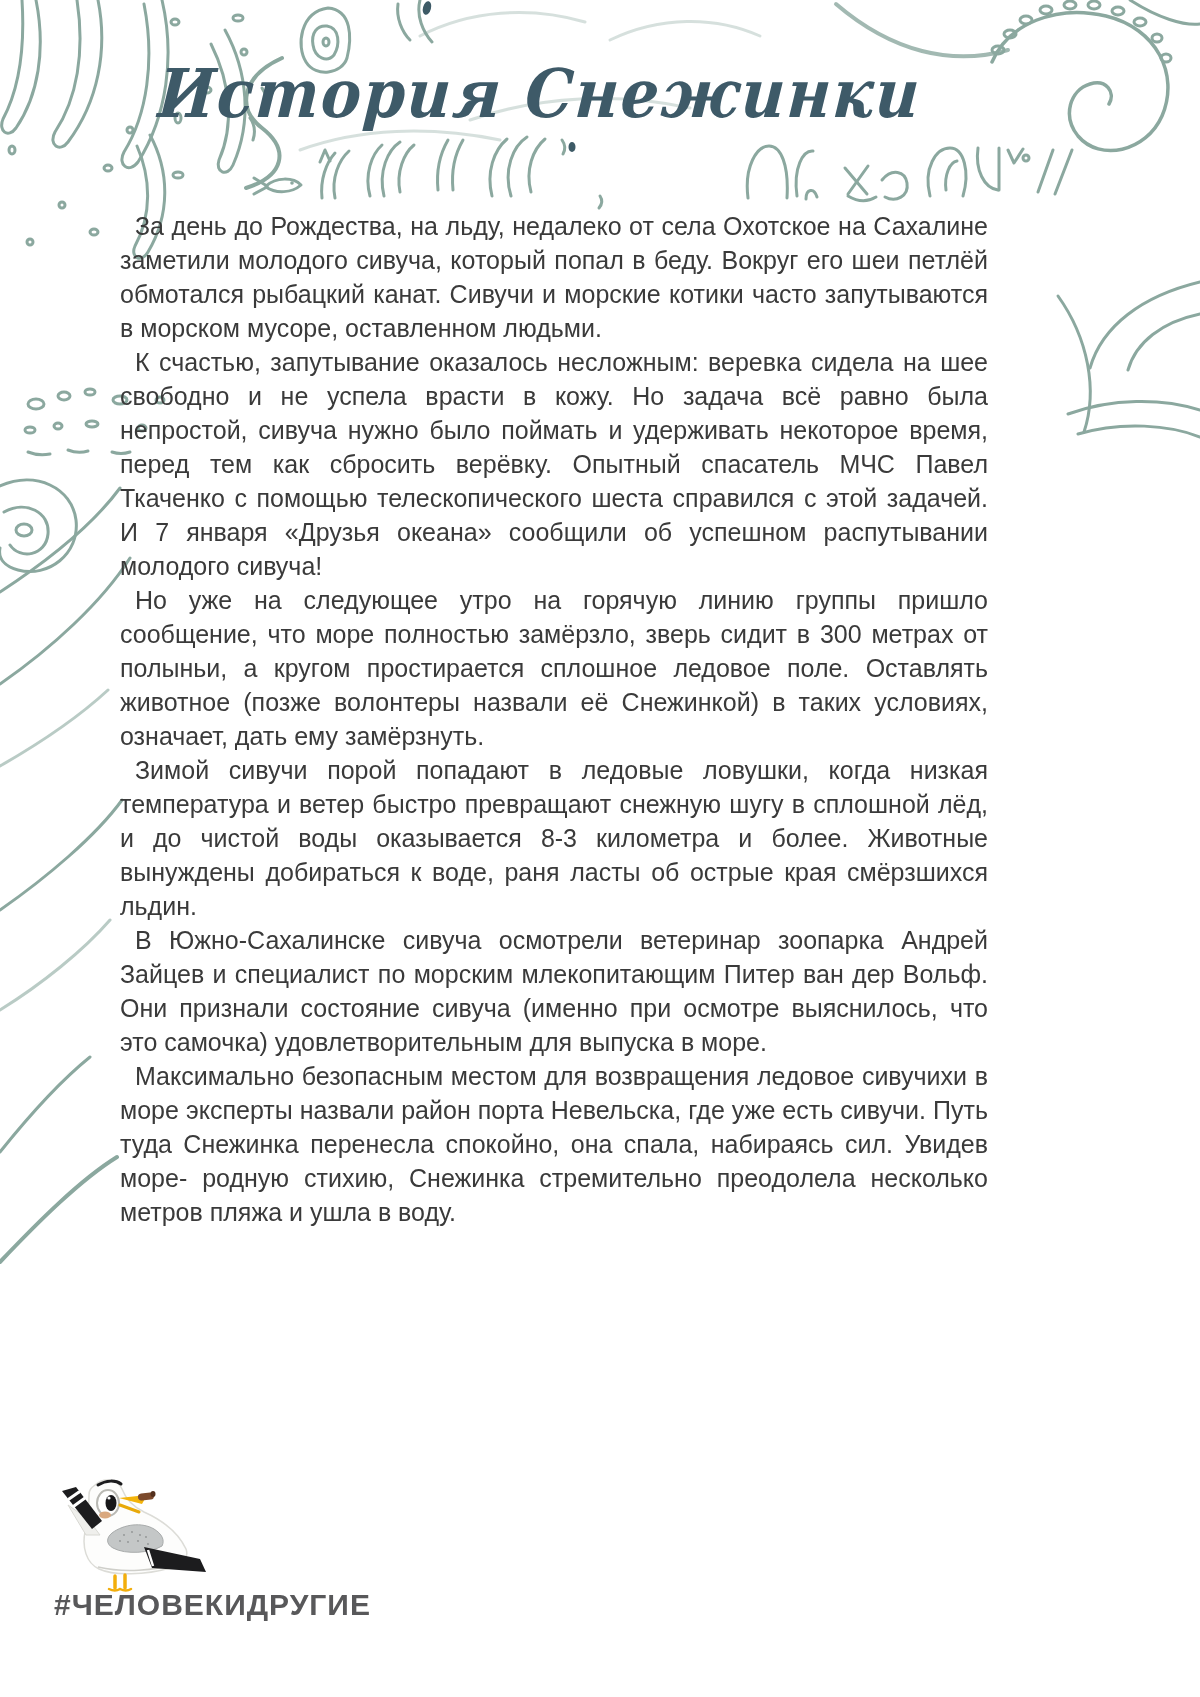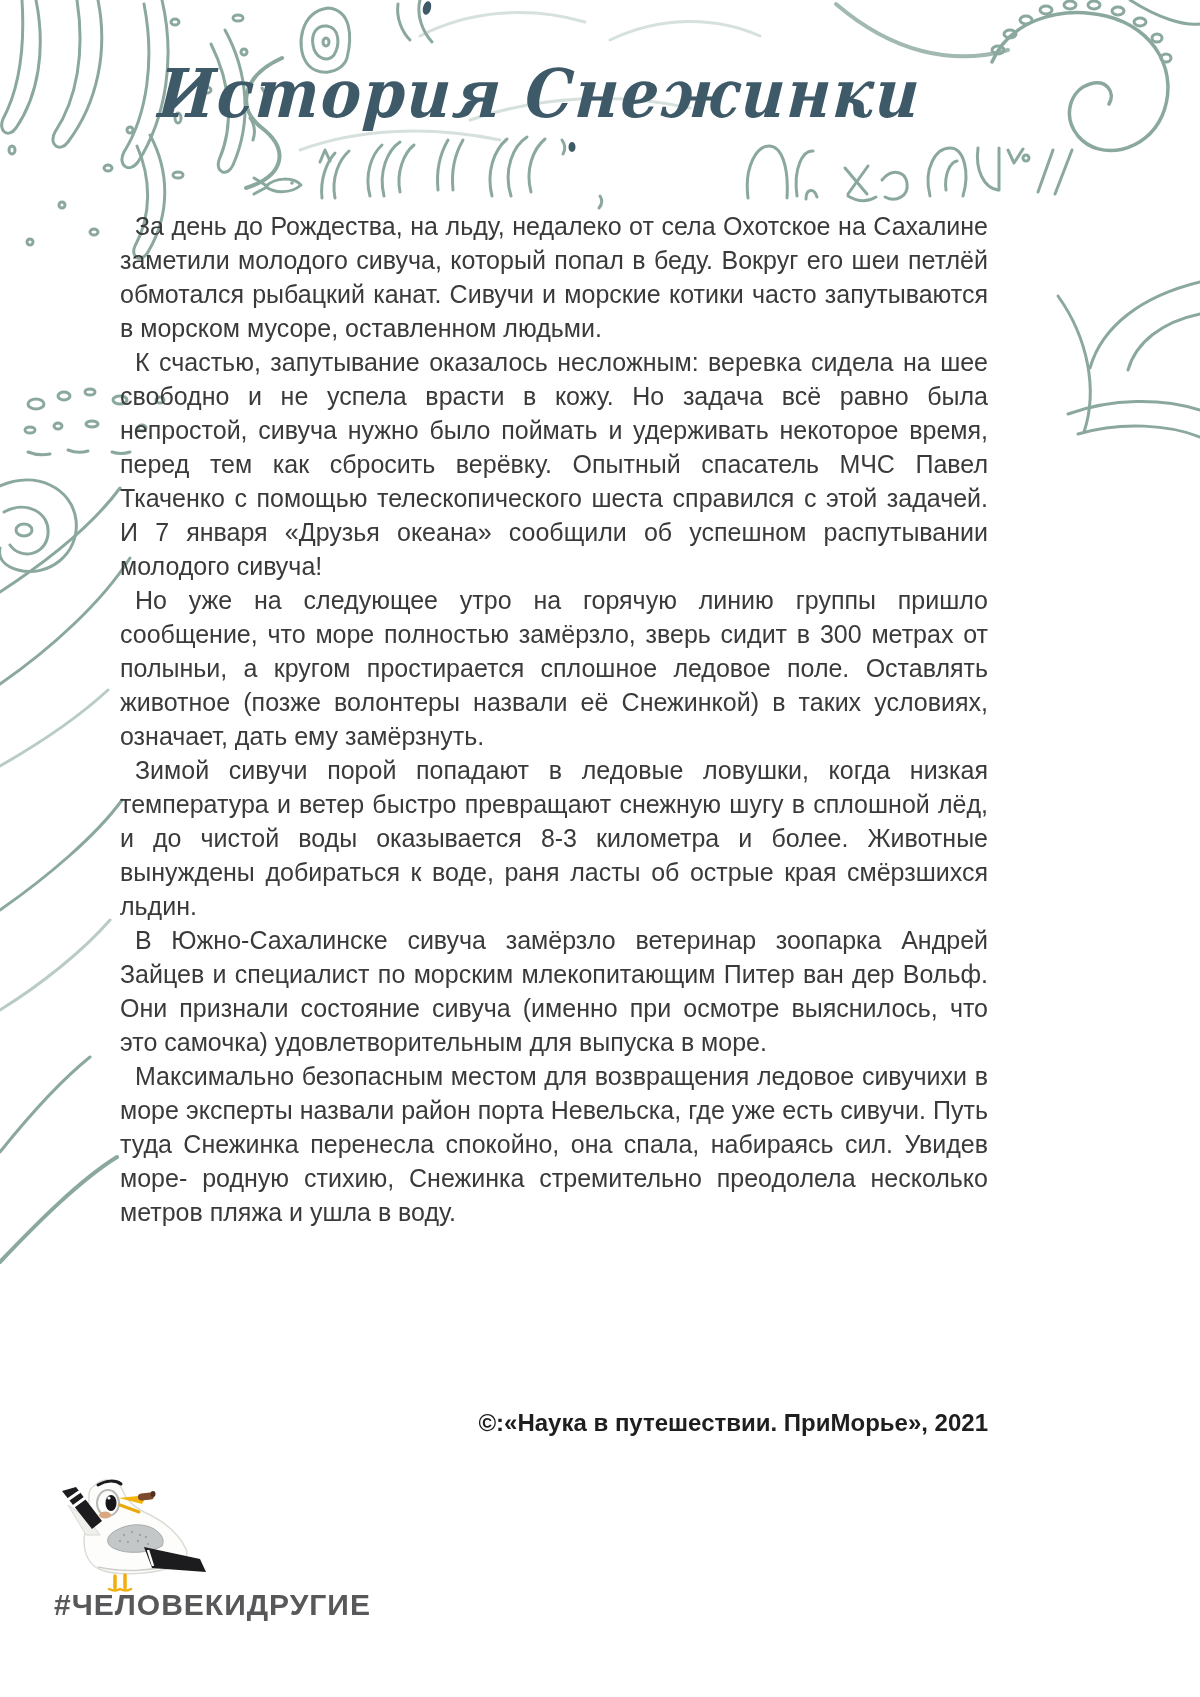--- a/index.html
+++ b/index.html
@@ -170,26 +170,25 @@
     <ellipse cx="572" cy="147" rx="3.5" ry="5" fill="#3d5a66"></ellipse>
   </svg>
 
   <h1 class="title">История Снежинки</h1>
 
   <div class="article">
     <p>За день до Рождества, на льду, недалеко от села Охотское на Сахалине замети­ли молодого сивуча, который попал в беду. Вокруг его шеи петлёй обмотался рыбацкий канат. Сивучи и морские котики часто запутываются в морском мусоре, оставленном людьми.</p>
     <p>К счастью, запутывание оказалось несложным: веревка сидела на шее свобод­но и не успела врасти в кожу. Но задача всё равно была непростой, сивуча нужно было поймать и удерживать некоторое время, перед тем как сбросить верёвку. Опытный спасатель МЧС Павел Ткаченко с помощью телескопического шеста справился с этой задачей. И 7 января «Друзья океана» сообщили об успешном распутывании молодого сивуча!</p>
     <p>Но уже на следующее утро на горячую линию группы пришло сообщение, что море полностью замёрзло, зверь сидит в 300 метрах от полыньи, а кругом про­стирается сплошное ледовое поле. Оставлять животное (позже волонтеры на­звали её Снежинкой) в таких условиях, означает, дать ему замёрзнуть.</p>
     <p>Зимой сивучи порой попадают в ледовые ловушки, когда низкая температура и ветер быстро превращают снежную шугу в сплошной лёд, и до чистой воды ока­зывается 8-3 километра и более. Животные вынуждены добираться к воде, раня ласты об острые края смёрзшихся льдин.</p>
-    <p>В Южно-Сахалинске сивуча замёрзло ветеринар зоопарка Андрей Зайцев и специалист по морским млекопитающим Питер ван дер Вольф. Они признали состояние сивуча (именно при осмотре выяснилось, что это самочка) удовлетво­рительным для выпуска в море.</p>
+    <p>В Южно-Сахалинске сивуча осмотрели ветеринар зоопарка Андрей Зайцев и специалист по морским млекопитающим Питер ван дер Вольф. Они признали состояние сивуча (именно при осмотре выяснилось, что это самочка) удовлетво­рительным для выпуска в море.</p>
     <p>Максимально безопасным местом для возвращения ледовое сивучихи в море эксперты назвали район порта Невельска, где уже есть сивучи. Путь туда Сне­жинка перенесла спокойно, она спала, набираясь сил. Увидев море- родную стихию, Снежинка стремительно преодолела несколько метров пляжа и ушла в воду.</p>
   </div>
 
   <div class="credits">
-    <div>©:«Наука в путешествии. ПриМорье», 2021</div>
   </div>
 
   <svg class="seagull" width="156" height="117" viewBox="0 0 156 117">
 
     <path d="M37,8 C46,0 60,2 64,12 C67,20 72,28 86,35 C106,44 120,55 128,72 C131,80 126,87 112,91 C88,98 56,99 41,92 C28,86 24,70 27,55 C30,40 31,26 31,18 C31,13 33,11 37,8 Z" fill="#fdfdfc" stroke="#dcdcd7" stroke-width="1.5"></path>
     <path d="M40,90 C66,96 96,94 120,86" fill="none" stroke="#cfcfca" stroke-width="1.5"></path>
 
     <path d="M28,58 L10,28 L30,42 L42,58 Z" fill="#efefec" stroke="#d8d8d3" stroke-width="1"></path>
     <path d="M34,52 L4,14 L18,10 L44,44 Z" fill="#1c1c1e"></path>
     <path d="M11,22 L21,15" stroke="#ffffff" stroke-width="3" stroke-linecap="round"></path>

